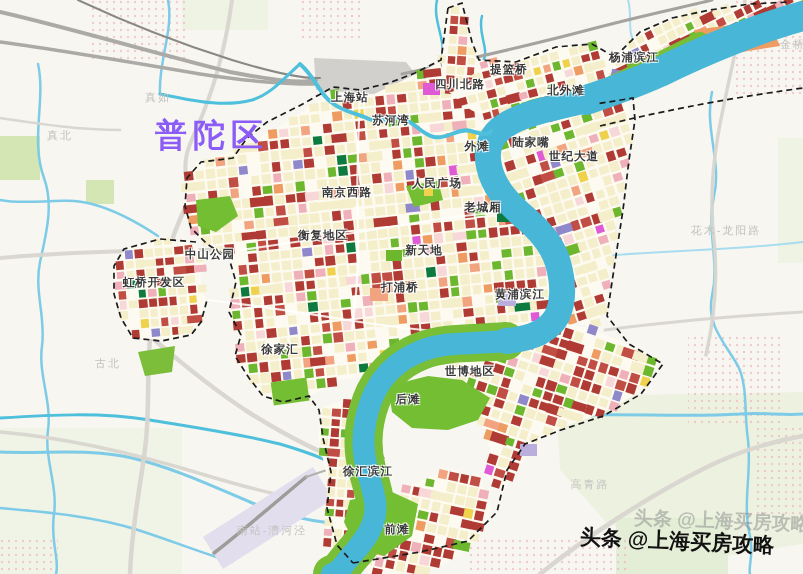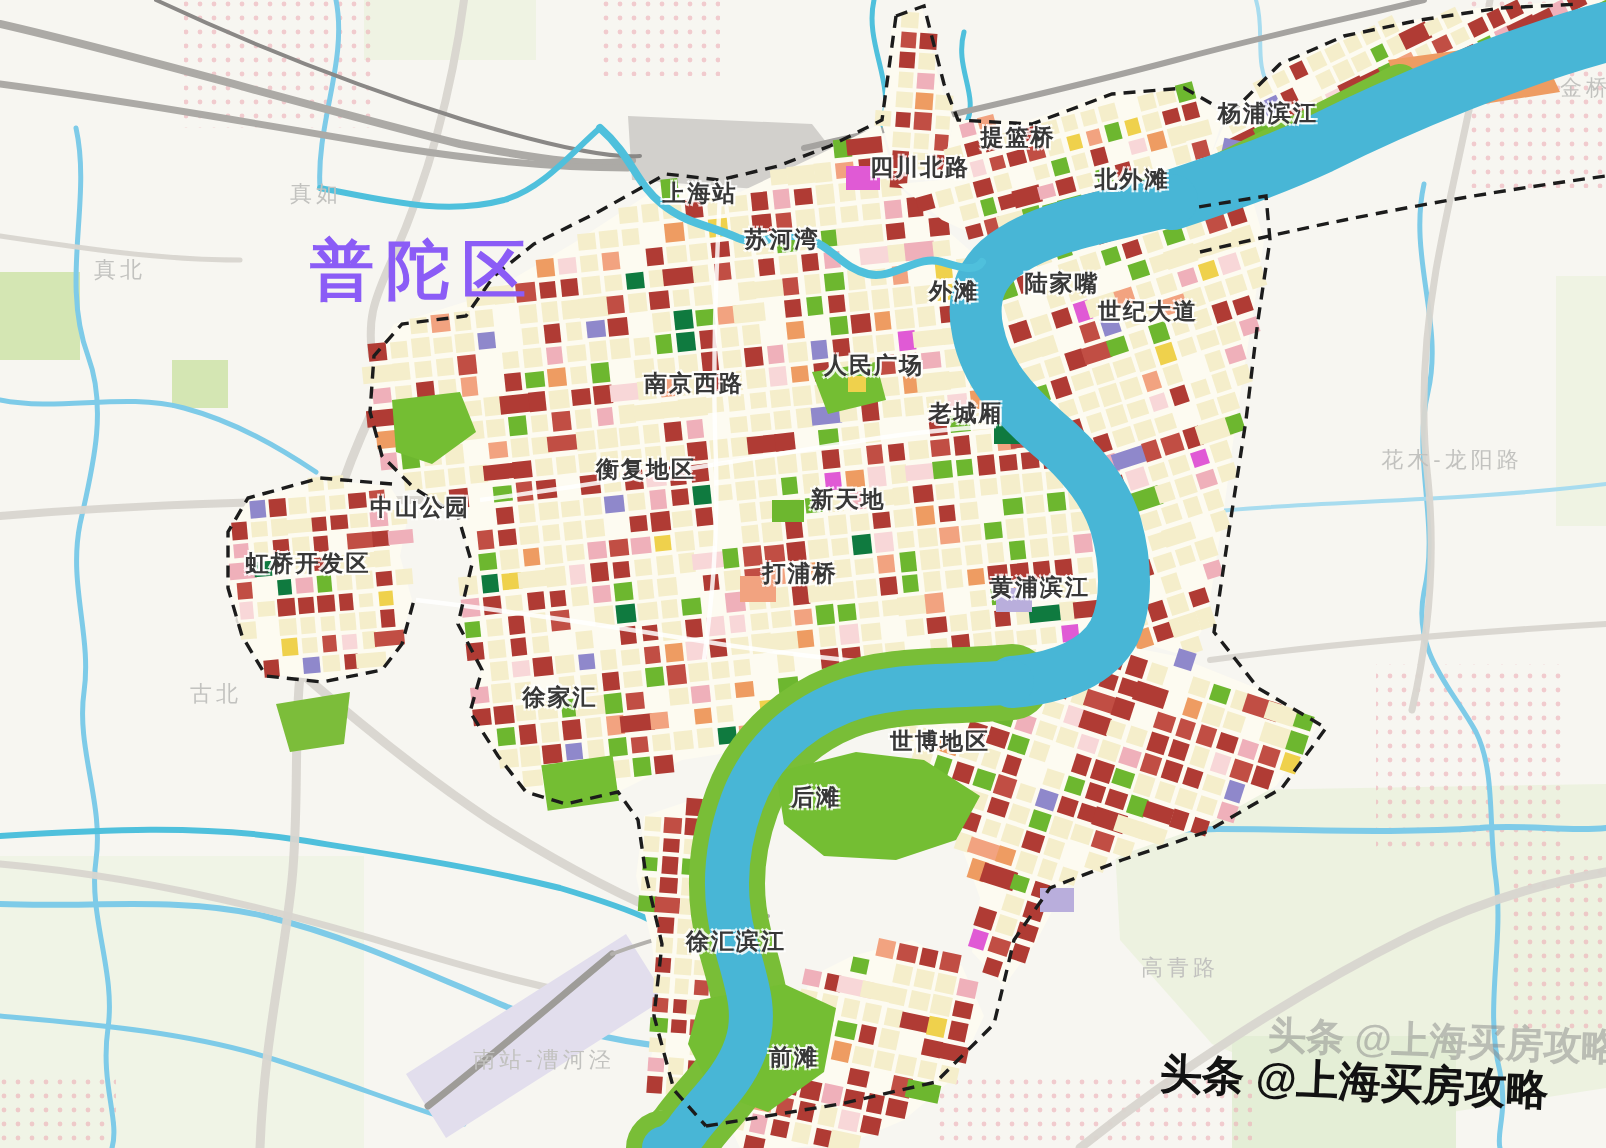--- a/index.html
+++ b/index.html
@@ -1391,19 +1391,19 @@
       <span class="map-label" style="left: 154px; top: 282px;">虹桥开发区</span>
       <span class="map-label" style="left: 400px; top: 287px;">打浦桥</span>
       <span class="map-label" style="left: 520px; top: 294px; text-align: center;">黄浦滨江</span>
       <span class="map-label" style="left: 280px; top: 349px;">徐家汇</span>
       <span class="map-label" style="left: 470px; top: 371px;">世博地区</span>
       <span class="map-label" style="left: 408px; top: 399px;">后滩</span>
       <span class="map-label" style="left: 368px; top: 471px;">徐汇滨江</span>
       <span class="map-label" style="left: 397px; top: 529px;">前滩</span>
       <span class="map-label faint" style="left: 158px; top: 97px;">真如</span>
       <span class="map-label faint" style="left: 60px; top: 135px;">真北</span>
-      <span class="map-label faint" style="left: 108px; top: 347px; text-align: right;">古北</span>
+      <span class="map-label faint" style="left: 108px; top: 363px; text-align: right;">古北</span>
       <span class="map-label faint" style="left: 793px; top: 44px;">金桥</span>
       <span class="map-label faint" style="left: 710px; top: 230px; margin-left: 16px;">花木-龙阳路</span>
       <span class="map-label faint" style="left: 590px; top: 484px;">高青路</span>
       <span class="map-label faint" style="left: 272px; top: 530px;">南站-漕河泾</span>
     </div>
 </div>
 
 </body></html>

